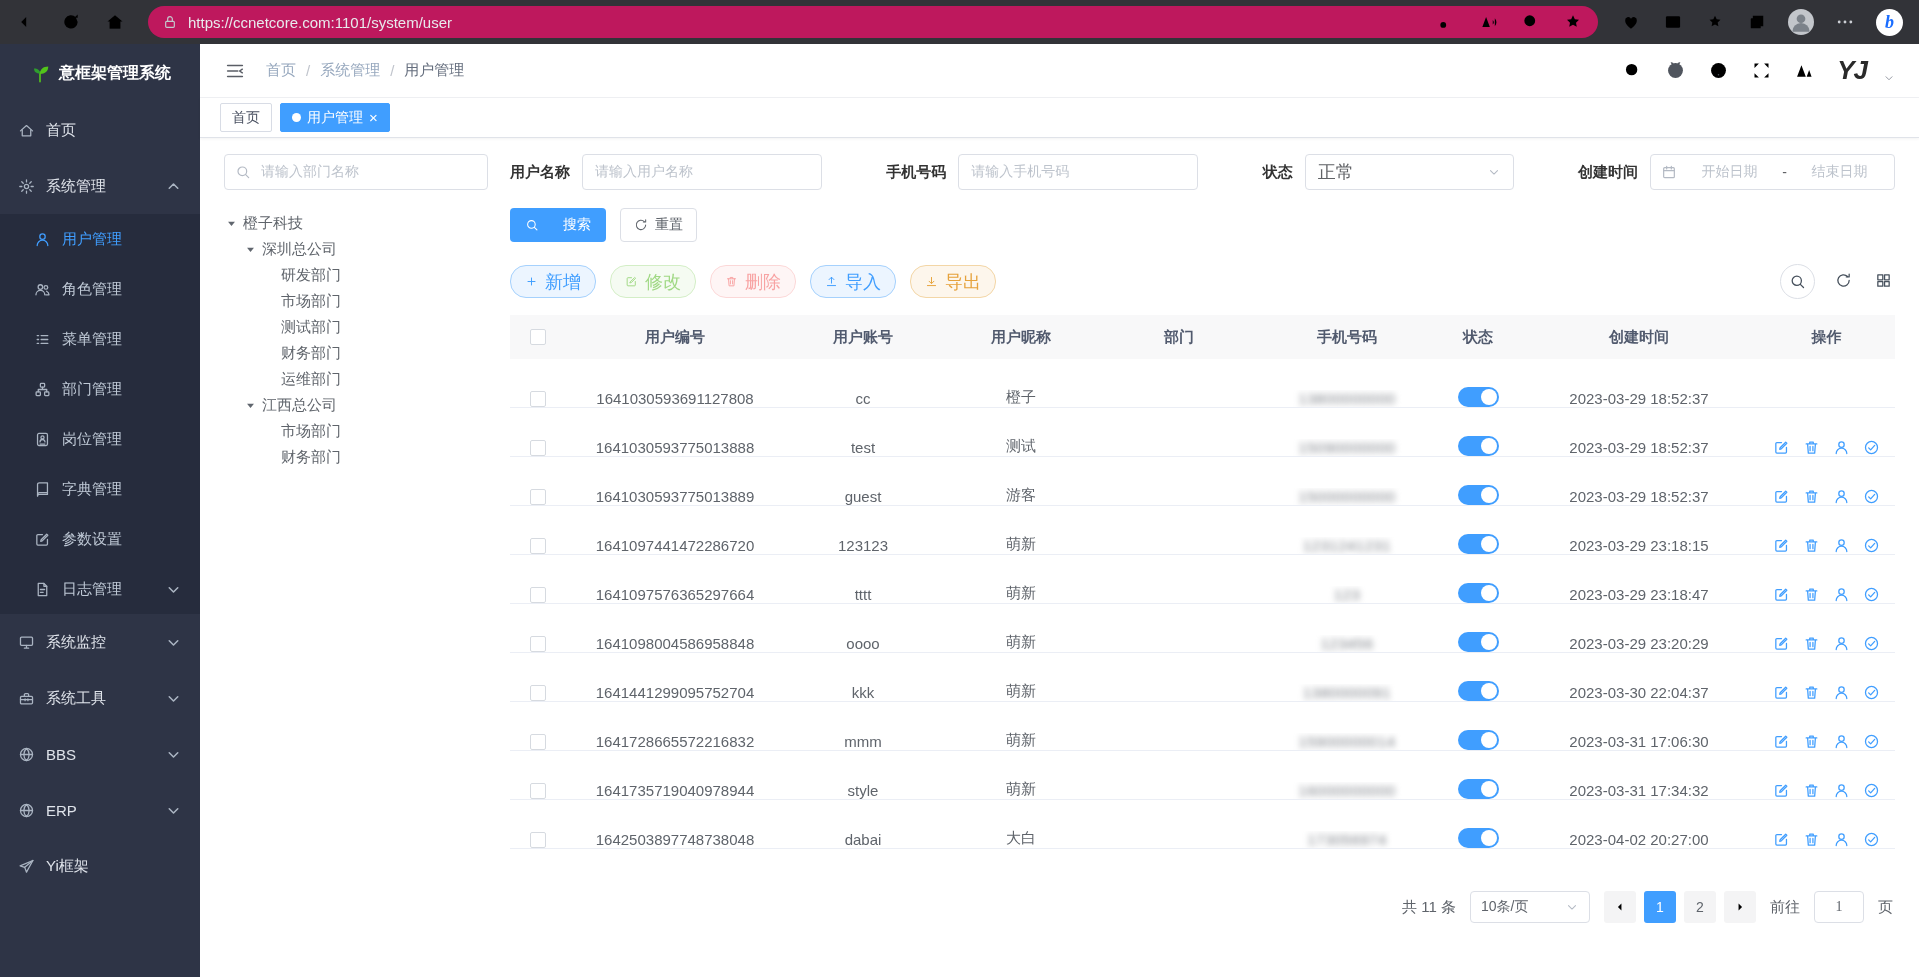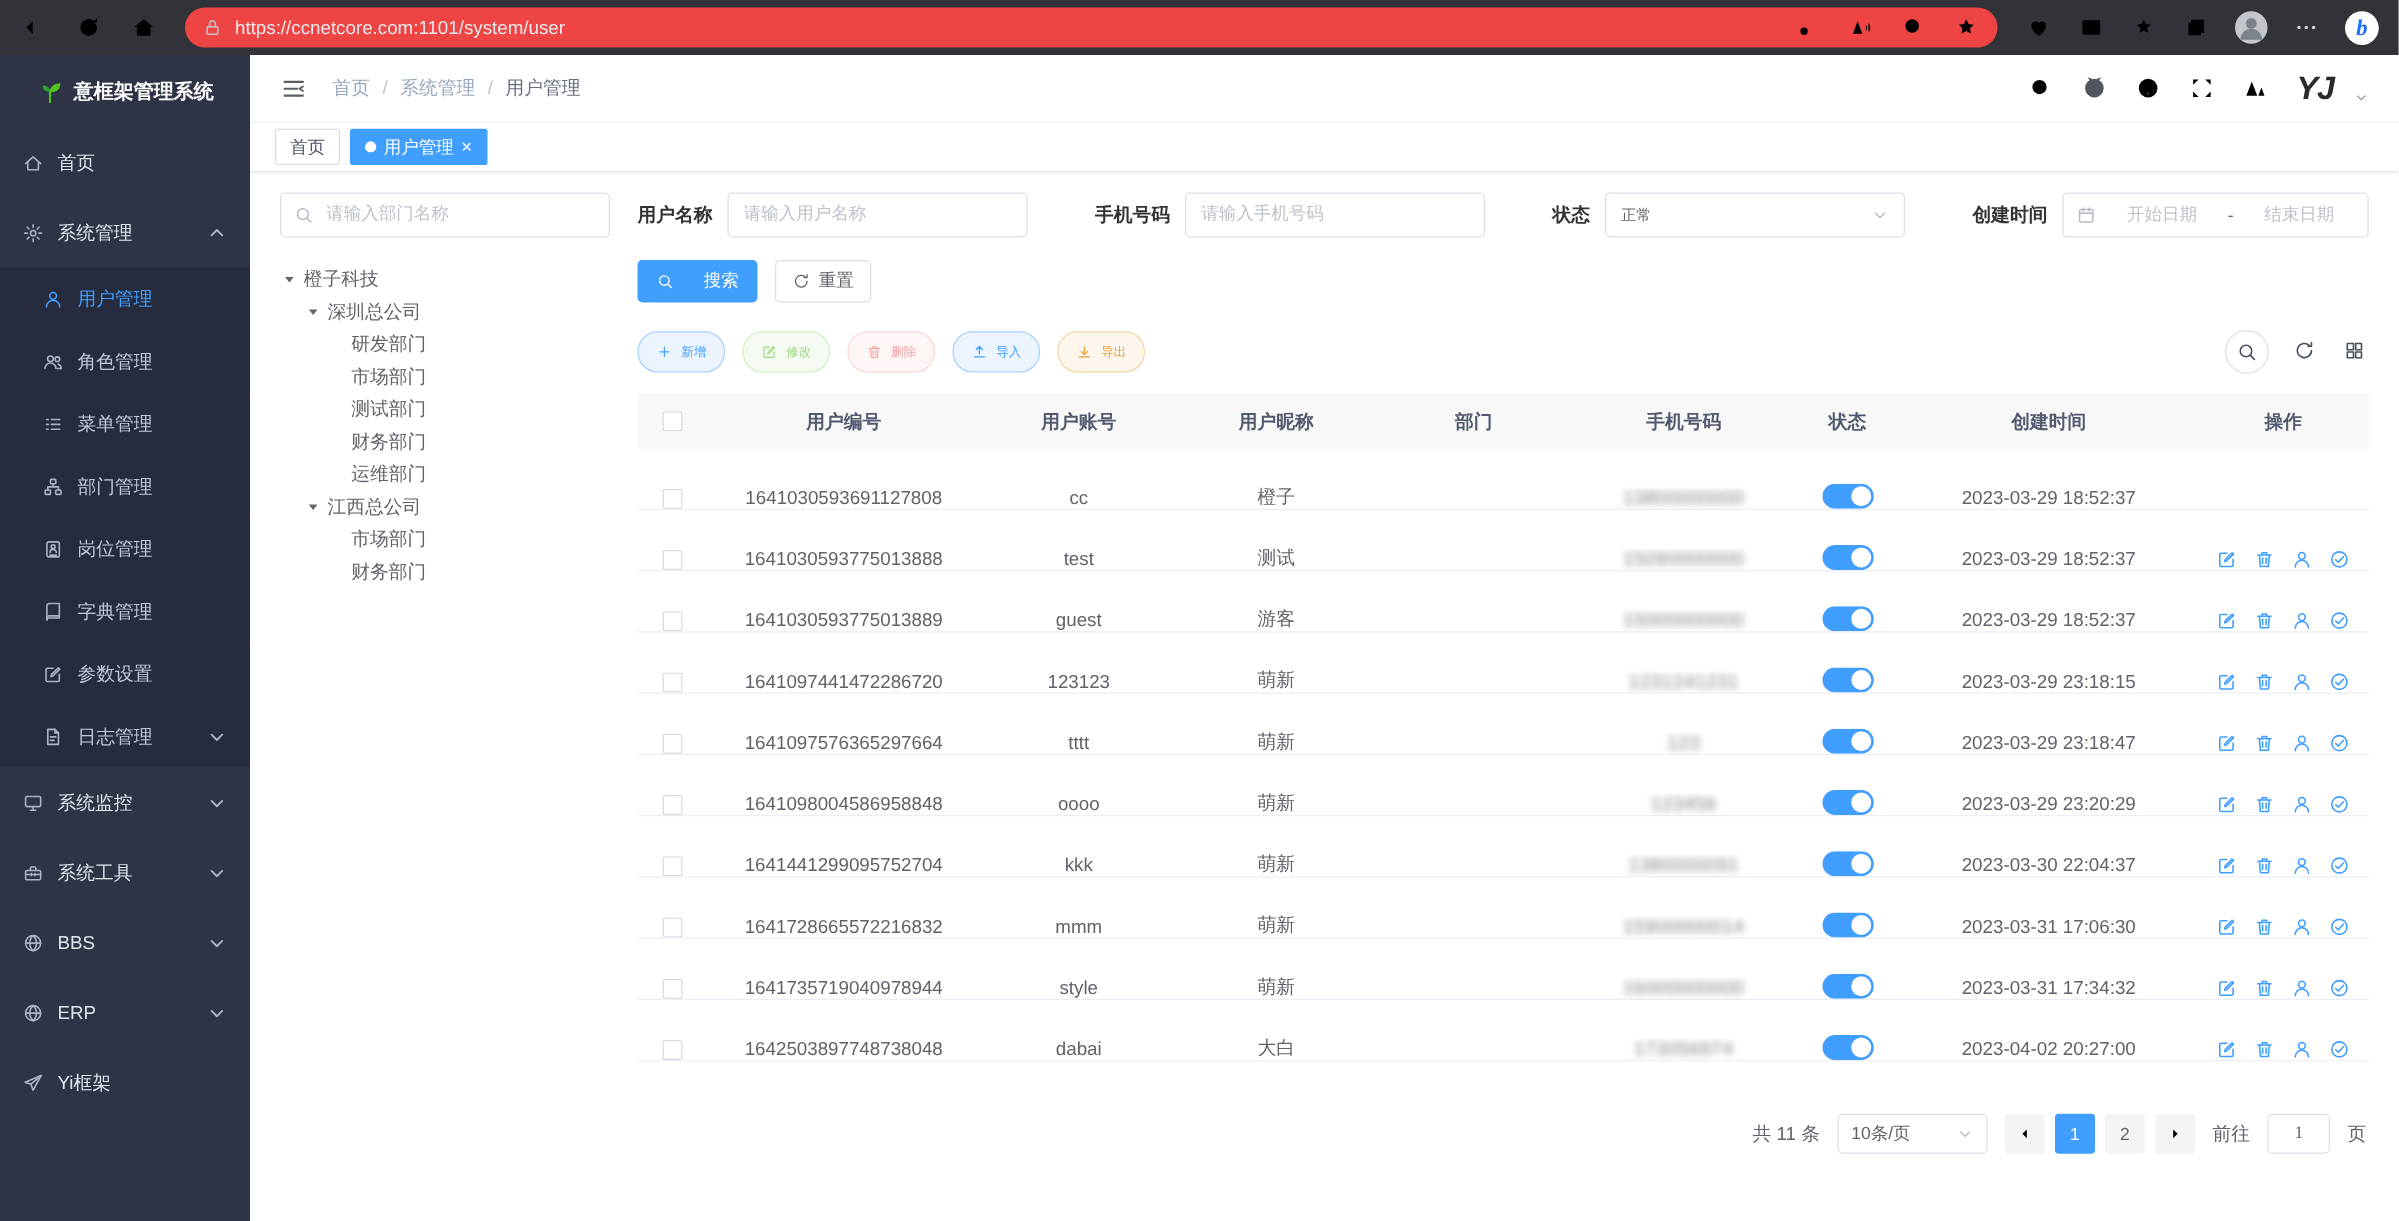--- a/index.html
+++ b/index.html
@@ -8,21 +8,21 @@
 button{font-family:inherit;cursor:pointer;background:none;border:none}
 input{font-family:Liberation Serif, serif;outline:none}
 .ic{display:inline-flex;width:18px;height:18px;flex-shrink:0}
 .ic svg{width:100%;height:100%;fill:none;stroke:currentColor;stroke-width:1.8;stroke-linecap:round;stroke-linejoin:round}
 
 
 .browser{height:44px;background:#323338;display:flex;align-items:center;padding:0 16px;gap:8px}
 .b-nav{display:flex;gap:22px;margin-right:14px;align-items:center}
 .b-btn{width:22px;height:22px;color:#cdd0d5;display:inline-flex;align-items:center;justify-content:center}
 .b-btn svg{width:20px;height:20px}
-.addr{flex:1;height:32px;background:#ef4444;border-radius:16px;display:flex;align-items:center;padding:0 14px;min-width:0}
+.addr{flex:1;height:32px;background:#be185d;border-radius:16px;display:flex;align-items:center;padding:0 14px;min-width:0}
 .addr .lock{width:16px;height:16px;color:#c4c7cc}
 .addr .url{flex:1;font-size:15px;color:#e8eaed;margin-left:10px;white-space:nowrap;overflow:hidden}
 .addr-icons{display:flex;gap:20px;align-items:center;color:#c4c7cc}
 .b-right{display:flex;gap:20px;align-items:center;margin-left:14px;color:#cdd0d5}
 .avatar-circle{width:26px;height:26px;border-radius:50%;background:#c3c6cb;overflow:hidden;display:inline-flex}
 .avatar-circle svg{width:100%;height:100%}
 .copilot{width:27px;height:27px;border-radius:50%;background:#fff;display:inline-flex;align-items:center;justify-content:center;
   color:#1a6dff;font-weight:bold;font-style:italic;font-family:"Liberation Serif",serif;font-size:18px}
 
 
@@ -70,36 +70,36 @@
 .tree-node .caret{width:19px;height:15px;color:#60666e}
 .tree-node .caret svg{width:15px;height:15px}
 .tree-node .spacer{width:19px;flex-shrink:0}
 
 .table-panel{flex:1;min-width:0;display:flex;flex-direction:column}
 .filters{display:flex;align-items:center;justify-content:space-between}
 .fgroup{display:flex;align-items:center;gap:12px}
 .flabel{font-size:15px;font-weight:700;color:#333;white-space:nowrap}
 .finput{height:36px;border:1px solid #dcdfe6;border-radius:4px;font-size:14px;padding:0 12px;color:#606266;width:240px}
 .finput::placeholder{color:#bdc3cc}
-.fselect{width:240px;height:36px;border:1px solid #dcdfe6;border-radius:4px;display:flex;align-items:center;justify-content:space-between;
-  padding:0 12px;font-size:12px;color:#606266;cursor:pointer}
+.fselect{width:209px;height:36px;border:1px solid #dcdfe6;border-radius:4px;display:flex;align-items:center;justify-content:space-between;
+  padding:0 12px;font-size:18px;color:#606266;cursor:pointer}
 .sel-caret{width:14px;height:14px;color:#b4bac4}
 .fdate{width:245px;height:36px;border:1px solid #dcdfe6;border-radius:4px;display:flex;align-items:center;gap:8px;padding:0 10px;
   font-size:14px;cursor:pointer}
 .fdate .cal{width:16px;height:16px;color:#b4bac4}
 .fdate .ph{color:#bdc3cc;flex:1;text-align:center}
 .fdate .dash{color:#606266}
 
 .filter-actions{margin-top:18px;display:flex;gap:14px}
 .btn-search{height:34px;background:#409eff;color:#fff;border-radius:4px;padding:0 15px;font-size:14px;display:inline-flex;align-items:center;gap:24px}
 .btn-reset{height:34px;background:#fff;color:#5f646b;border:1px solid #dcdfe6;border-radius:4px;padding:0 13px;font-size:14px;display:inline-flex;align-items:center;gap:7px}
 .btn-search .ic,.btn-reset .ic{width:14px;height:14px}
 
 .toolbar{margin-top:22px;display:flex;align-items:center;gap:14px}
-.tbtn{height:33px;border-radius:16px;padding:0 14px;font-size:10px;display:inline-flex;align-items:center;gap:7px;border:1px solid}
+.tbtn{height:33px;border-radius:16px;padding:0 14px;font-size:18px;display:inline-flex;align-items:center;gap:7px;border:1px solid}
 .tbtn .ic{width:13px;height:13px}
 .tbtn.blue{background:#ecf5ff;border-color:#a5d1fd;color:#409eff}
 .tbtn.green{background:#f0f9eb;border-color:#b9e4a4;color:#67c23a}
 .tbtn.red{background:#fef0f0;border-color:#fac0c0;color:#f56c6c}
 .tbtn.orange{background:#fdf6ec;border-color:#f3d6a6;color:#e6a23c}
 .tbtn.disabled{opacity:.62;cursor:not-allowed}
 .tool-icons{margin-left:auto;display:flex;align-items:center;gap:20px;color:#46505c}
 .circle-btn{width:35px;height:35px;border:1px solid #dcdfe6;border-radius:50%;background:#fff;color:#46505c;display:inline-flex;align-items:center;justify-content:center}
 .circle-btn svg,.tool-btn svg{width:17px;height:17px}
 .tool-btn{width:20px;height:20px;color:#46505c;display:inline-flex}

